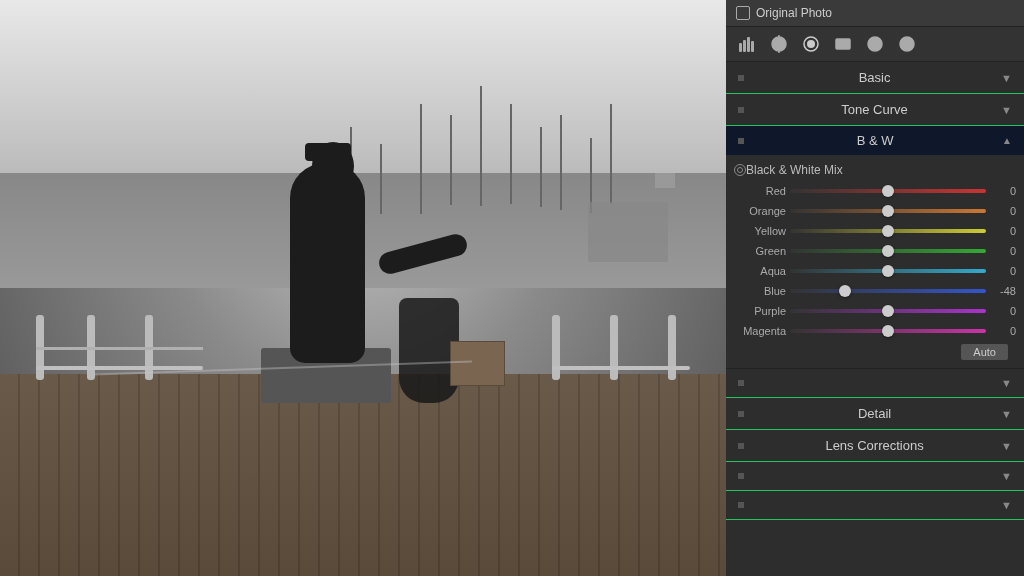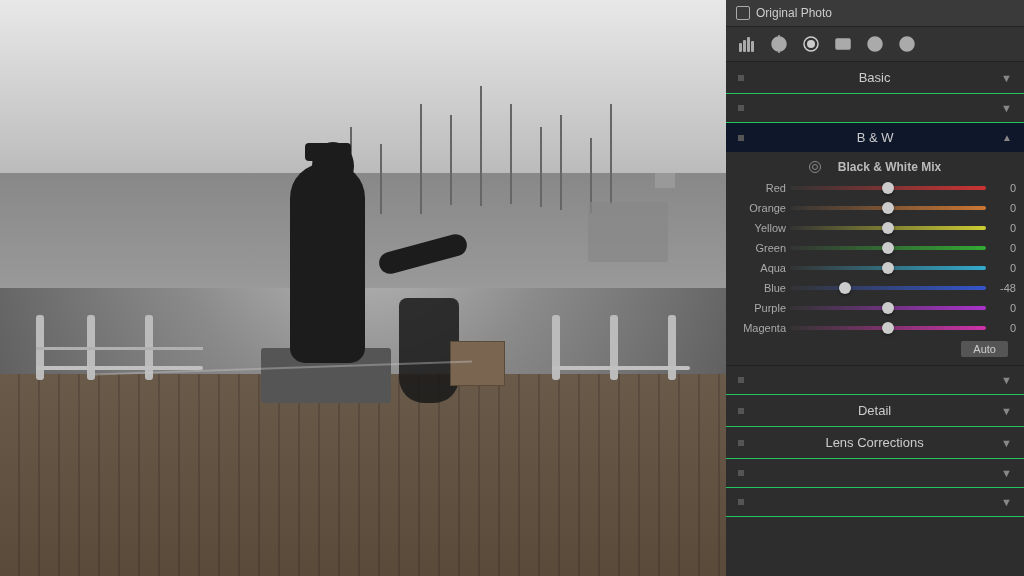--- a/index.html
+++ b/index.html
@@ -165,24 +165,22 @@
 
     
     .bw-mix-panel {
       padding: 4px 8px;
       background: #2d2d2d;
     }
 
     .bw-mix-header {
       display: flex;
       align-items: center;
-      justify-content: center;
       padding: 4px 0;
-      gap: 17px;
-      font-weight: bold;
+      gap: 0;
     }
 
     .bw-mix-circle {
       width: 12px;
       height: 12px;
       border: 1.5px solid #888;
       border-radius: 50%;
       display: flex;
       align-items: center;
       justify-content: center;
@@ -419,20 +417,21 @@
   </div>
 
   <div class="collapsed-section">
     <div class="side-marker"></div>
     <span class="collapsed-title">Basic</span>
     <span class="collapsed-arrow">▼</span>
   </div>
 
   <div class="collapsed-section">
     <div class="side-marker"></div>
+    <span class="collapsed-title">Tone Curve</span>
     <span class="collapsed-arrow">▼</span>
   </div>
 
   <div class="bw-section">
     <div class="bw-header">
       <div class="side-marker"></div>
       <span class="bw-title">B &amp; W</span>
       <span class="bw-arrow">▲</span>
     </div>
 

